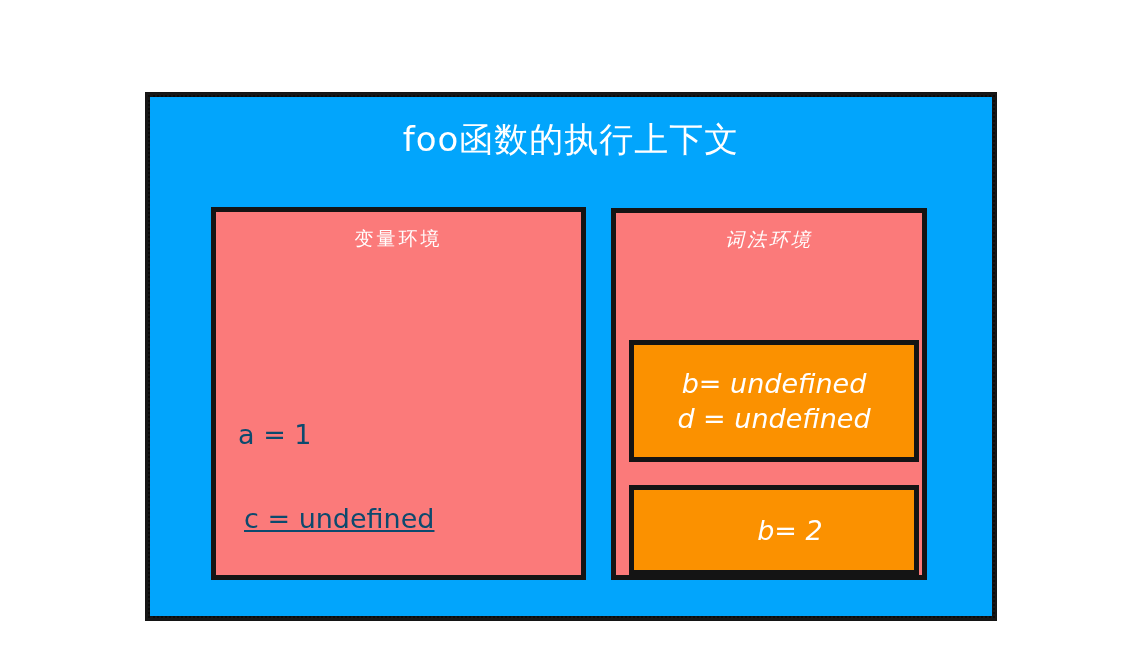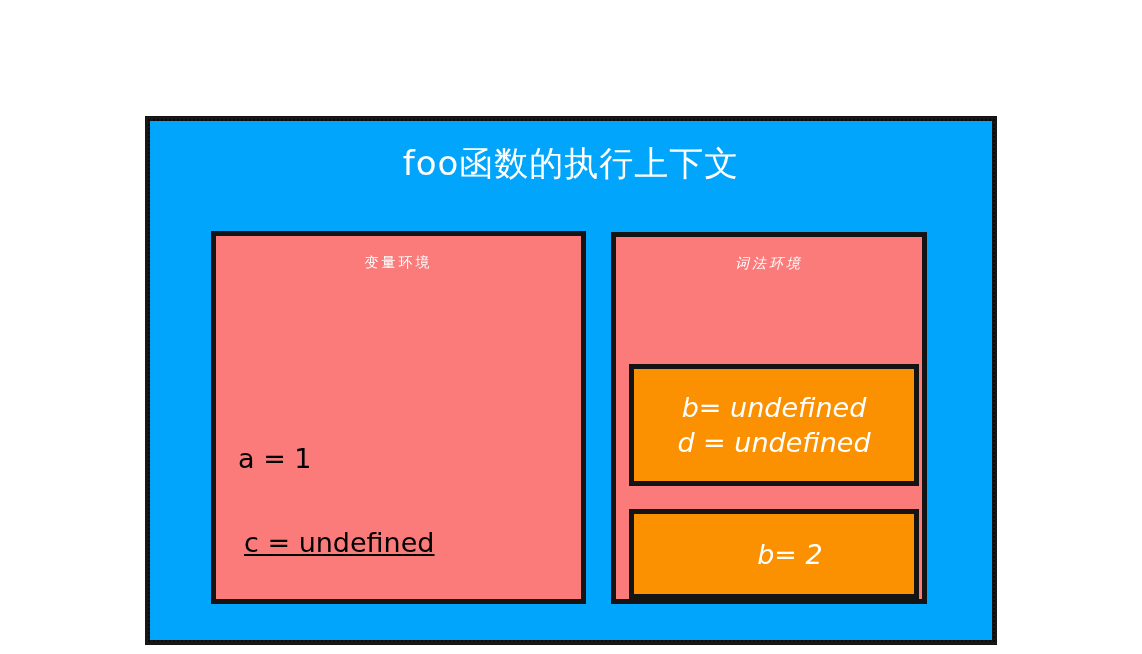--- a/index.html
+++ b/index.html
@@ -18,21 +18,20 @@
   
   #context-box {
     position: absolute;
     left: 145px;
     top: 92px;
     width: 852px;
     height: 529px;
     background: #02a5fc;
     box-sizing: border-box;
     border: 5px solid #141414;
-    margin-top: 24px;
   }
   
   #context-box::before {
     content: "";
     position: absolute;
     left: -4px;
     top: -4px;
     right: -4px;
     bottom: -4px;
     border: 3px solid #1a1a1a;
@@ -85,30 +84,30 @@
     height: 372px;
     font-style: italic;
   }
   .env-title {
     position: absolute;
     left: 0;
     top: 12px;
     width: 100%;
     text-align: center;
     color: #ffffff;
-    font-size: 14px;
+    font-size: 19px;
     line-height: 28px;
     letter-spacing: 3px;
     white-space: nowrap;
   }
 
   
   .var-line {
     position: absolute;
-    color: #000000;
+    color: #0c4a6e;
     font-size: 27px;
     line-height: 32px;
     white-space: nowrap;
   }
   #var-line-a  { left: 22px;  top: 207px; }
   #var-line-c  { left: 28px;  top: 291px; text-decoration: underline; }
 
   
   .lex-block {
     position: absolute;

